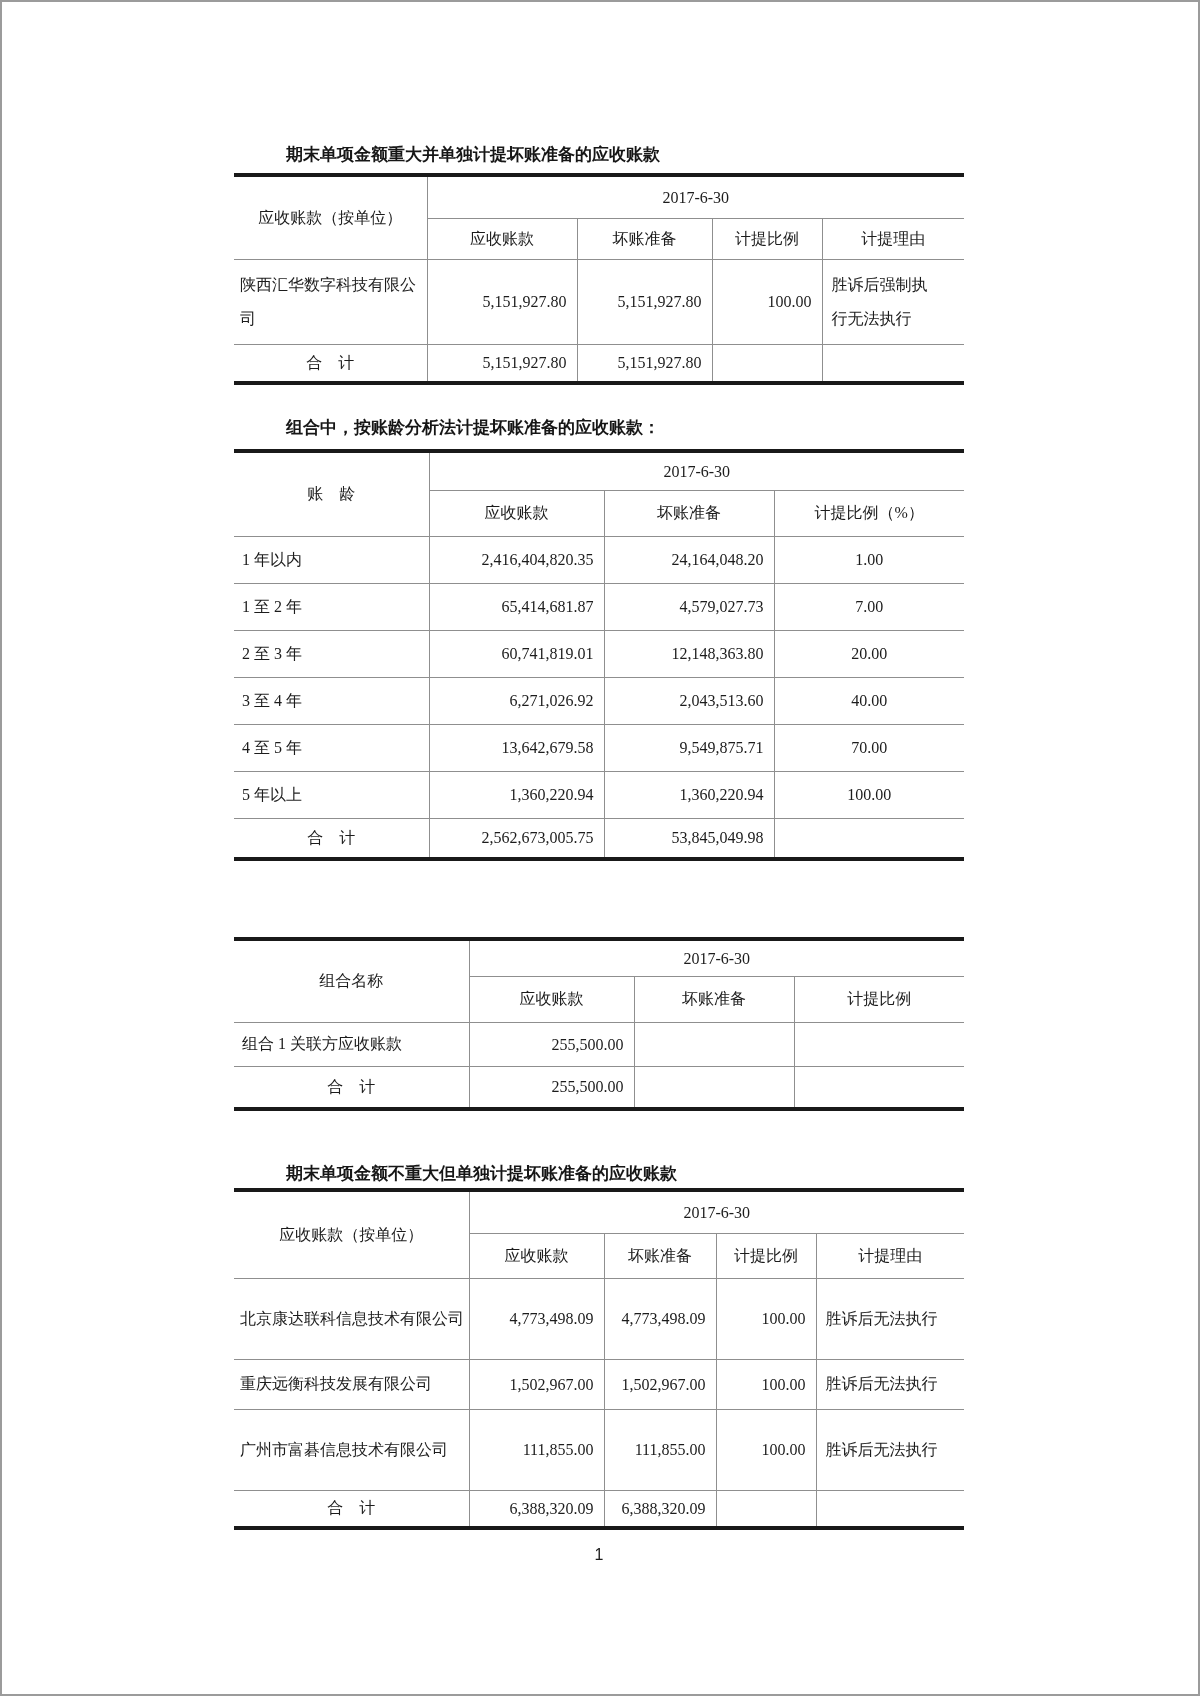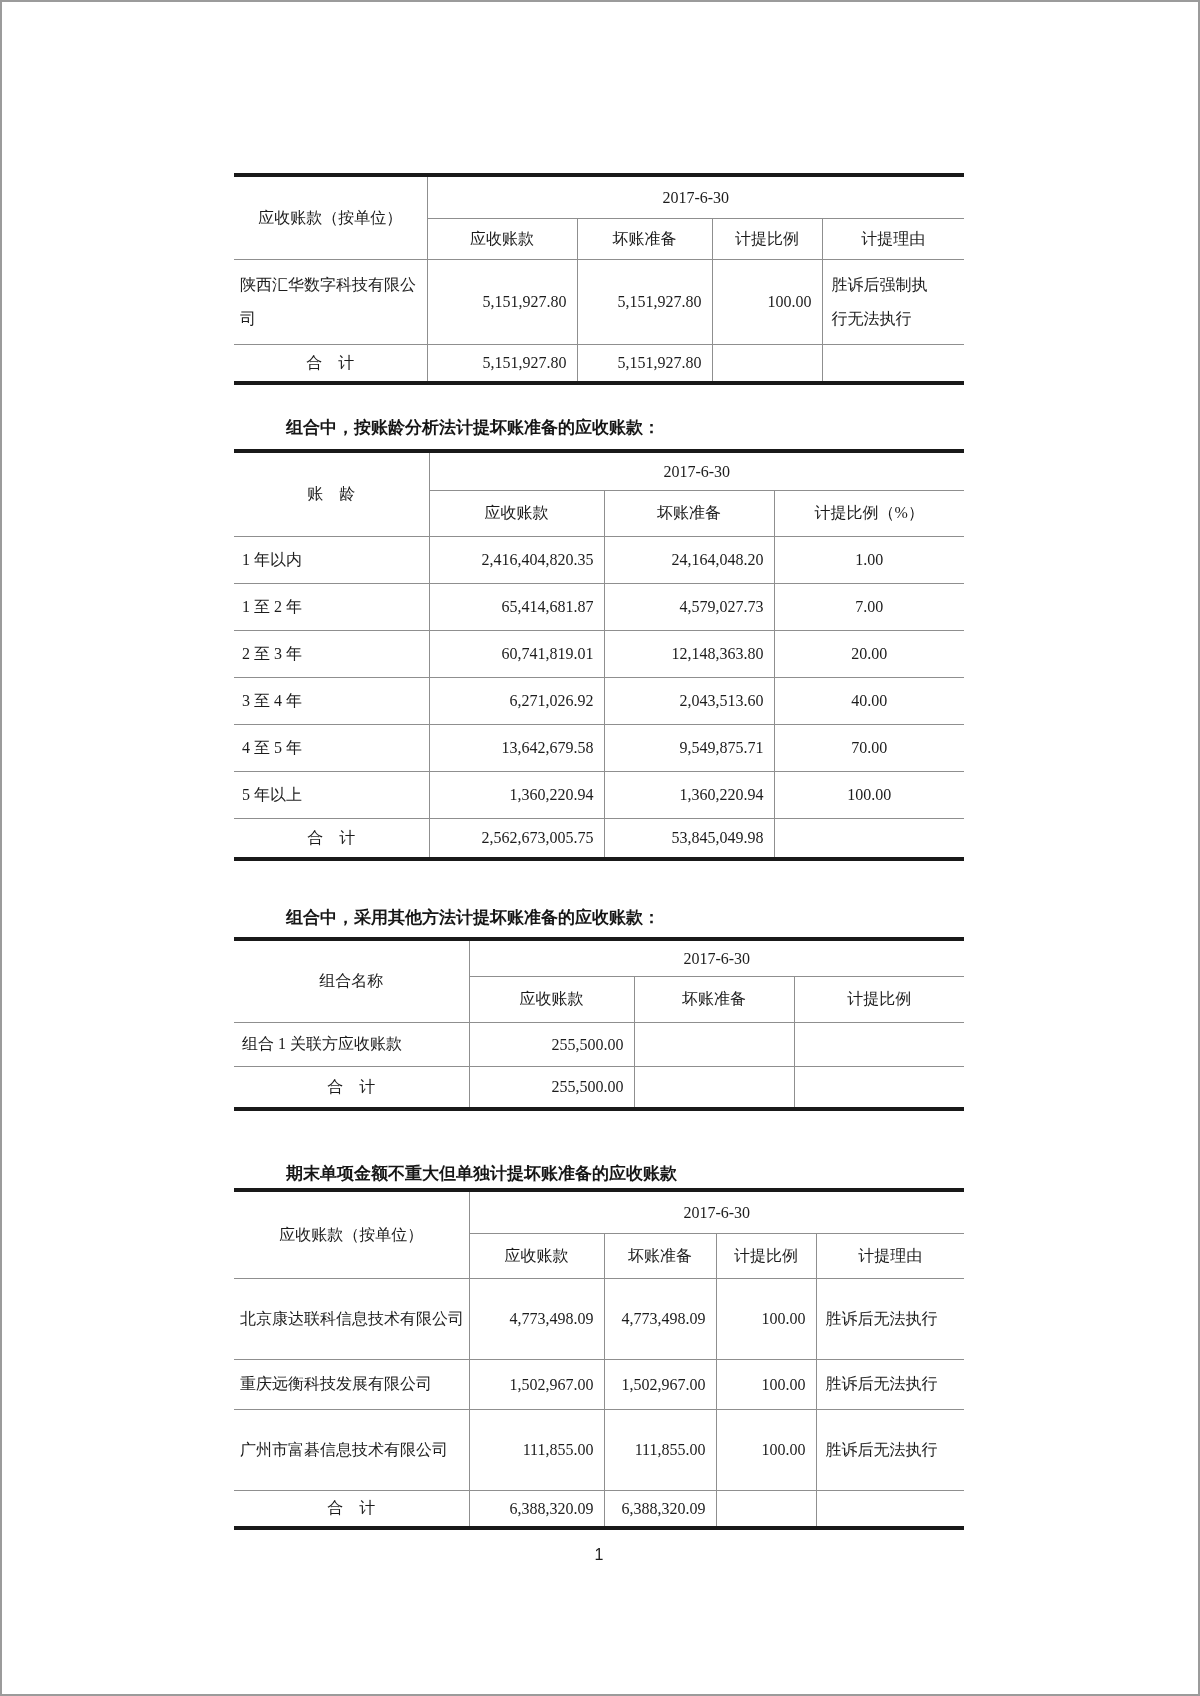--- a/index.html
+++ b/index.html
@@ -63,20 +63,21 @@
     text-align:center; font-size:16px;
     font-family:"Liberation Sans",sans-serif;
   }
 </style>
 </head>
 <body>
 
 <div class="page">
 
 
+  <div class="sec-title t-title1">期末单项金额重大并单独计提坏账准备的应收账款</div>
   <div class="tablewrap tw1">
     <table class="fin">
       <colgroup>
           <col style="width:193px">
           <col style="width:150px">
           <col style="width:135px">
           <col style="width:110px">
           <col style="width:142px">
         </colgroup>
       <tbody>
@@ -166,21 +167,20 @@
       <tr class="total-row">
         <td class="ctr">合　计</td>
         <td class="num vl">2,562,673,005.75</td>
         <td class="num vl">53,845,049.98</td>
         <td class="vl"></td>
       </tr>
     </tbody>
       </table>
   </div>
 
-  <div class="sec-title t-title3">组合中，采用其他方法计提坏账准备的应收账款：</div>
   <div class="tablewrap tw3">
     <table class="fin">
       <colgroup>
           <col style="width:235px">
           <col style="width:165px">
           <col style="width:160px">
           <col style="width:170px">
         </colgroup>
       <tbody>
           <tr class="hA">

